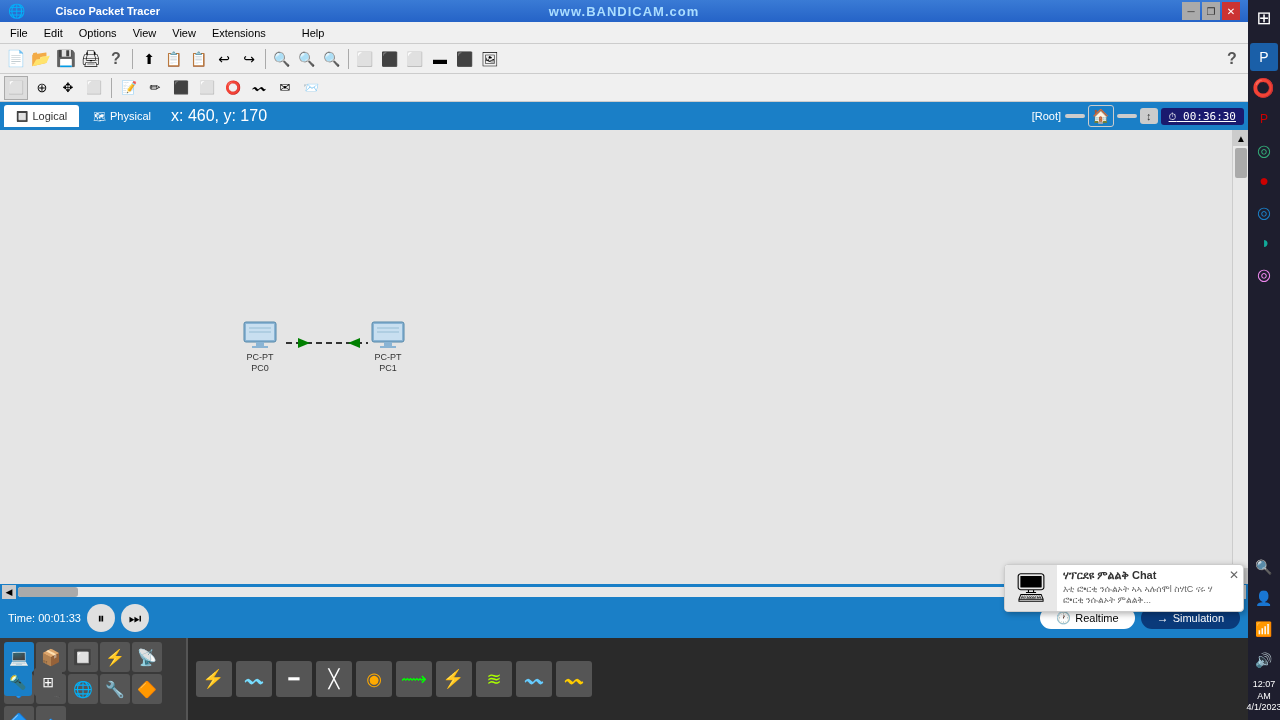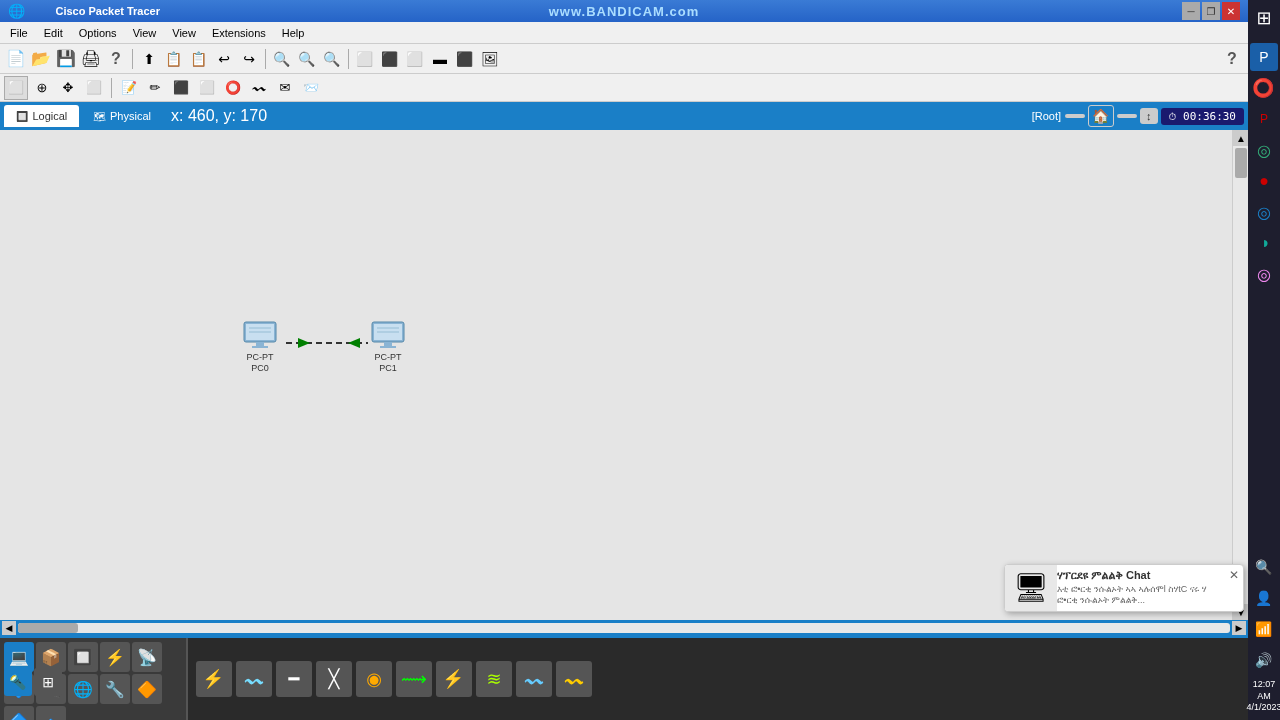--- a/index.html
+++ b/index.html
@@ -110,21 +110,21 @@
       </div>
     </div>
 
     <div id="menu-bar" style="height:22px;background:#f0f0f0;display:flex;align-items:center;padding:0 2px;border-bottom:1px solid #ccc;">
       <span style="padding:2px 8px;cursor:pointer;font-size:11px;">File</span>
       <span style="padding:2px 8px;cursor:pointer;font-size:11px;">Edit</span>
       <span style="padding:2px 8px;cursor:pointer;font-size:11px;">Options</span>
       <span style="padding:2px 8px;cursor:pointer;font-size:11px;">View</span>
       <span style="padding:2px 8px;cursor:pointer;font-size:11px;">View</span>
       <span style="padding:2px 8px;cursor:pointer;font-size:11px;">Extensions</span>
-      <span style="padding:2px 8px;cursor:pointer;font-size:11px;">Help</span>
+      <span style="padding:2px 8px;cursor:pointer;font-size:11px;margin-left:20px;">Help</span>
     </div>
 
     <div id="toolbar1" style="height:30px;background:#f0f0f0;display:flex;align-items:center;padding:2px 4px;gap:1px;border-bottom:1px solid #ccc;">
       <div class="tb-btn" style="font-size:16px;">📄</div>
       <div class="tb-btn" style="font-size:16px;">📂</div>
       <div class="tb-btn" style="font-size:16px;">💾</div>
       <div class="tb-btn" style="font-size:16px;">🖨</div>
       <div class="tb-btn" style="font-size:16px;font-weight:bold;color:#555;">?</div>
       <div style="width:1px;height:20px;background:#aaa;margin:0 3px;"></div>
       <div class="tb-btn" style="font-size:14px;">⬆</div>
@@ -172,21 +172,21 @@
         <span style="font-size:10px;">🗺</span>
         <span>Physical</span>
       </div>
       <div style="color:white;font-size:16px;margin-left:8px;">x: 460, y: 170</div>
       <div style="flex:1;"></div>
       <div style="color:white;font-size:11px;margin-right:4px;">[Root]</div>
       <div style="background:#ccc;border-radius:3px;padding:2px 10px;font-size:11px;cursor:pointer;color:#333;margin-right:3px;"></div>
       <div style="background:#1a7fc7;border:1px solid #ccc;border-radius:3px;width:26px;height:22px;display:flex;align-items:center;justify-content:center;cursor:pointer;font-size:14px;color:white;margin-right:3px;">🏠</div>
       <div style="background:#ccc;border-radius:3px;padding:2px 10px;font-size:11px;cursor:pointer;color:#333;margin-right:3px;"></div>
       <div style="background:#ccc;border-radius:3px;padding:2px 6px;font-size:11px;cursor:pointer;color:#333;margin-right:3px;">↕</div>
-      <div style="background:#1a1a6e;color:white;padding:2px 8px;border-radius:3px;font-size:11px;font-family:monospace;">
+      <div style="background:#1a1a6e;color:white;padding:2px 8px;border-radius:3px;font-size:11px;font-family:monospace;text-decoration:underline;">
         <span style="font-size:10px;">⏱</span>
         <span>00:36:30</span>
       </div>
     </div>
 
     <div style="flex:1;display:flex;position:relative;background:white;min-height:0;">
 
       <div style="flex:1;position:relative;background:#e5e5e5;overflow:hidden;">
 
         <svg id="conn-svg">
@@ -235,20 +235,34 @@
     </div>
 
     <div style="height:16px;background:#1a7fc7;display:flex;align-items:center;padding:0 2px;gap:2px;">
       <div style="width:14px;height:14px;background:#ccc;display:flex;align-items:center;justify-content:center;font-size:9px;cursor:pointer;">◀</div>
       <div style="flex:1;height:10px;background:#e8e8e8;border-radius:3px;position:relative;">
         <div style="position:absolute;left:0;width:60px;height:10px;background:#aaa;border-radius:3px;cursor:pointer;"></div>
       </div>
       <div style="width:14px;height:14px;background:#ccc;display:flex;align-items:center;justify-content:center;font-size:9px;cursor:pointer;">▶</div>
     </div>
 
+    <div style="height:36px;background:#1a7fc7;display:flex;align-items:center;padding:0 8px;gap:6px;">
+      <span style="color:white;font-size:11px;">Time: 00:01:33</span>
+      <div style="width:28px;height:28px;background:#e0e0e0;border-radius:50%;display:flex;align-items:center;justify-content:center;cursor:pointer;font-size:14px;">⏸</div>
+      <div style="width:28px;height:28px;background:#e0e0e0;border-radius:50%;display:flex;align-items:center;justify-content:center;cursor:pointer;font-size:14px;">⏭</div>
+      <div style="flex:1;"></div>
+      <div style="background:white;border-radius:12px;padding:4px 16px;font-size:11px;cursor:pointer;display:flex;align-items:center;gap:4px;">
+        <span style="font-size:12px;">🕐</span>
+        <span>Realtime</span>
+      </div>
+      <div style="background:#0a3a7a;color:white;border-radius:12px;padding:4px 16px;font-size:11px;cursor:pointer;display:flex;align-items:center;gap:4px;">
+        <span style="font-size:12px;">→</span>
+        <span>Simulation</span>
+      </div>
+    </div>
 
     <div style="height:84px;background:#2a2a2a;display:flex;align-items:stretch;border-top:2px solid #1a7fc7;">
 
       <div style="width:186px;background:#3a3a3a;display:flex;flex-wrap:wrap;padding:4px;gap:2px;align-content:flex-start;">
         <div style="width:30px;height:30px;background:#1a7fc7;border-radius:3px;display:flex;align-items:center;justify-content:center;cursor:pointer;font-size:16px;">💻</div>
         <div style="width:30px;height:30px;background:#555;border-radius:3px;display:flex;align-items:center;justify-content:center;cursor:pointer;font-size:16px;">📦</div>
         <div style="width:30px;height:30px;background:#555;border-radius:3px;display:flex;align-items:center;justify-content:center;cursor:pointer;font-size:16px;">🔲</div>
         <div style="width:30px;height:30px;background:#555;border-radius:3px;display:flex;align-items:center;justify-content:center;cursor:pointer;font-size:16px;">⚡</div>
         <div style="width:30px;height:30px;background:#555;border-radius:3px;display:flex;align-items:center;justify-content:center;cursor:pointer;font-size:16px;">📡</div>
         <div style="width:30px;height:30px;background:#555;border-radius:3px;display:flex;align-items:center;justify-content:center;cursor:pointer;font-size:16px;">🔷</div>
@@ -281,20 +295,20 @@
         <div style="width:28px;height:28px;background:#1a7fc7;border-radius:3px;display:flex;align-items:center;justify-content:center;cursor:pointer;font-size:14px;color:white;">🔦</div>
         <div style="width:28px;height:28px;background:#555;border-radius:3px;display:flex;align-items:center;justify-content:center;cursor:pointer;font-size:14px;color:white;">⊞</div>
       </div>
     </div>
 
 
   </div>
 
   <div style="position:absolute;bottom:108px;right:36px;width:240px;background:white;border:1px solid #ccc;border-radius:4px;display:flex;overflow:hidden;font-size:10px;box-shadow:2px 2px 6px rgba(0,0,0,0.3);z-index:150;">
     <div style="width:52px;background:#e8e8e8;display:flex;align-items:center;justify-content:center;font-size:28px;">🖥</div>
-    <div style="flex:1;padding:4px 0;overflow:hidden;">
+    <div style="flex:1;padding:4px 6px;overflow:hidden;">
       <div style="font-weight:bold;font-size:11px;color:#333;white-space:nowrap;overflow:hidden;text-overflow:ellipsis;">ሃፕርደዩ ምልልቅ Chat</div>
       <div style="font-size:9px;color:#666;line-height:1.3;margin-top:2px;overflow:hidden;max-height:36px;">እቲ ፎ•ርቂ ንሱልኦት ኣኣ ኣሉሰሞl ስሃtC ናሩ ሃ ፎ•ርቂ ንሱልኦት ምልልቅ...</div>
     </div>
     <div style="width:18px;display:flex;align-items:flex-start;justify-content:center;padding-top:3px;cursor:pointer;font-size:12px;color:#666;">✕</div>
   </div>
 
 </div>
 
 </body></html>

